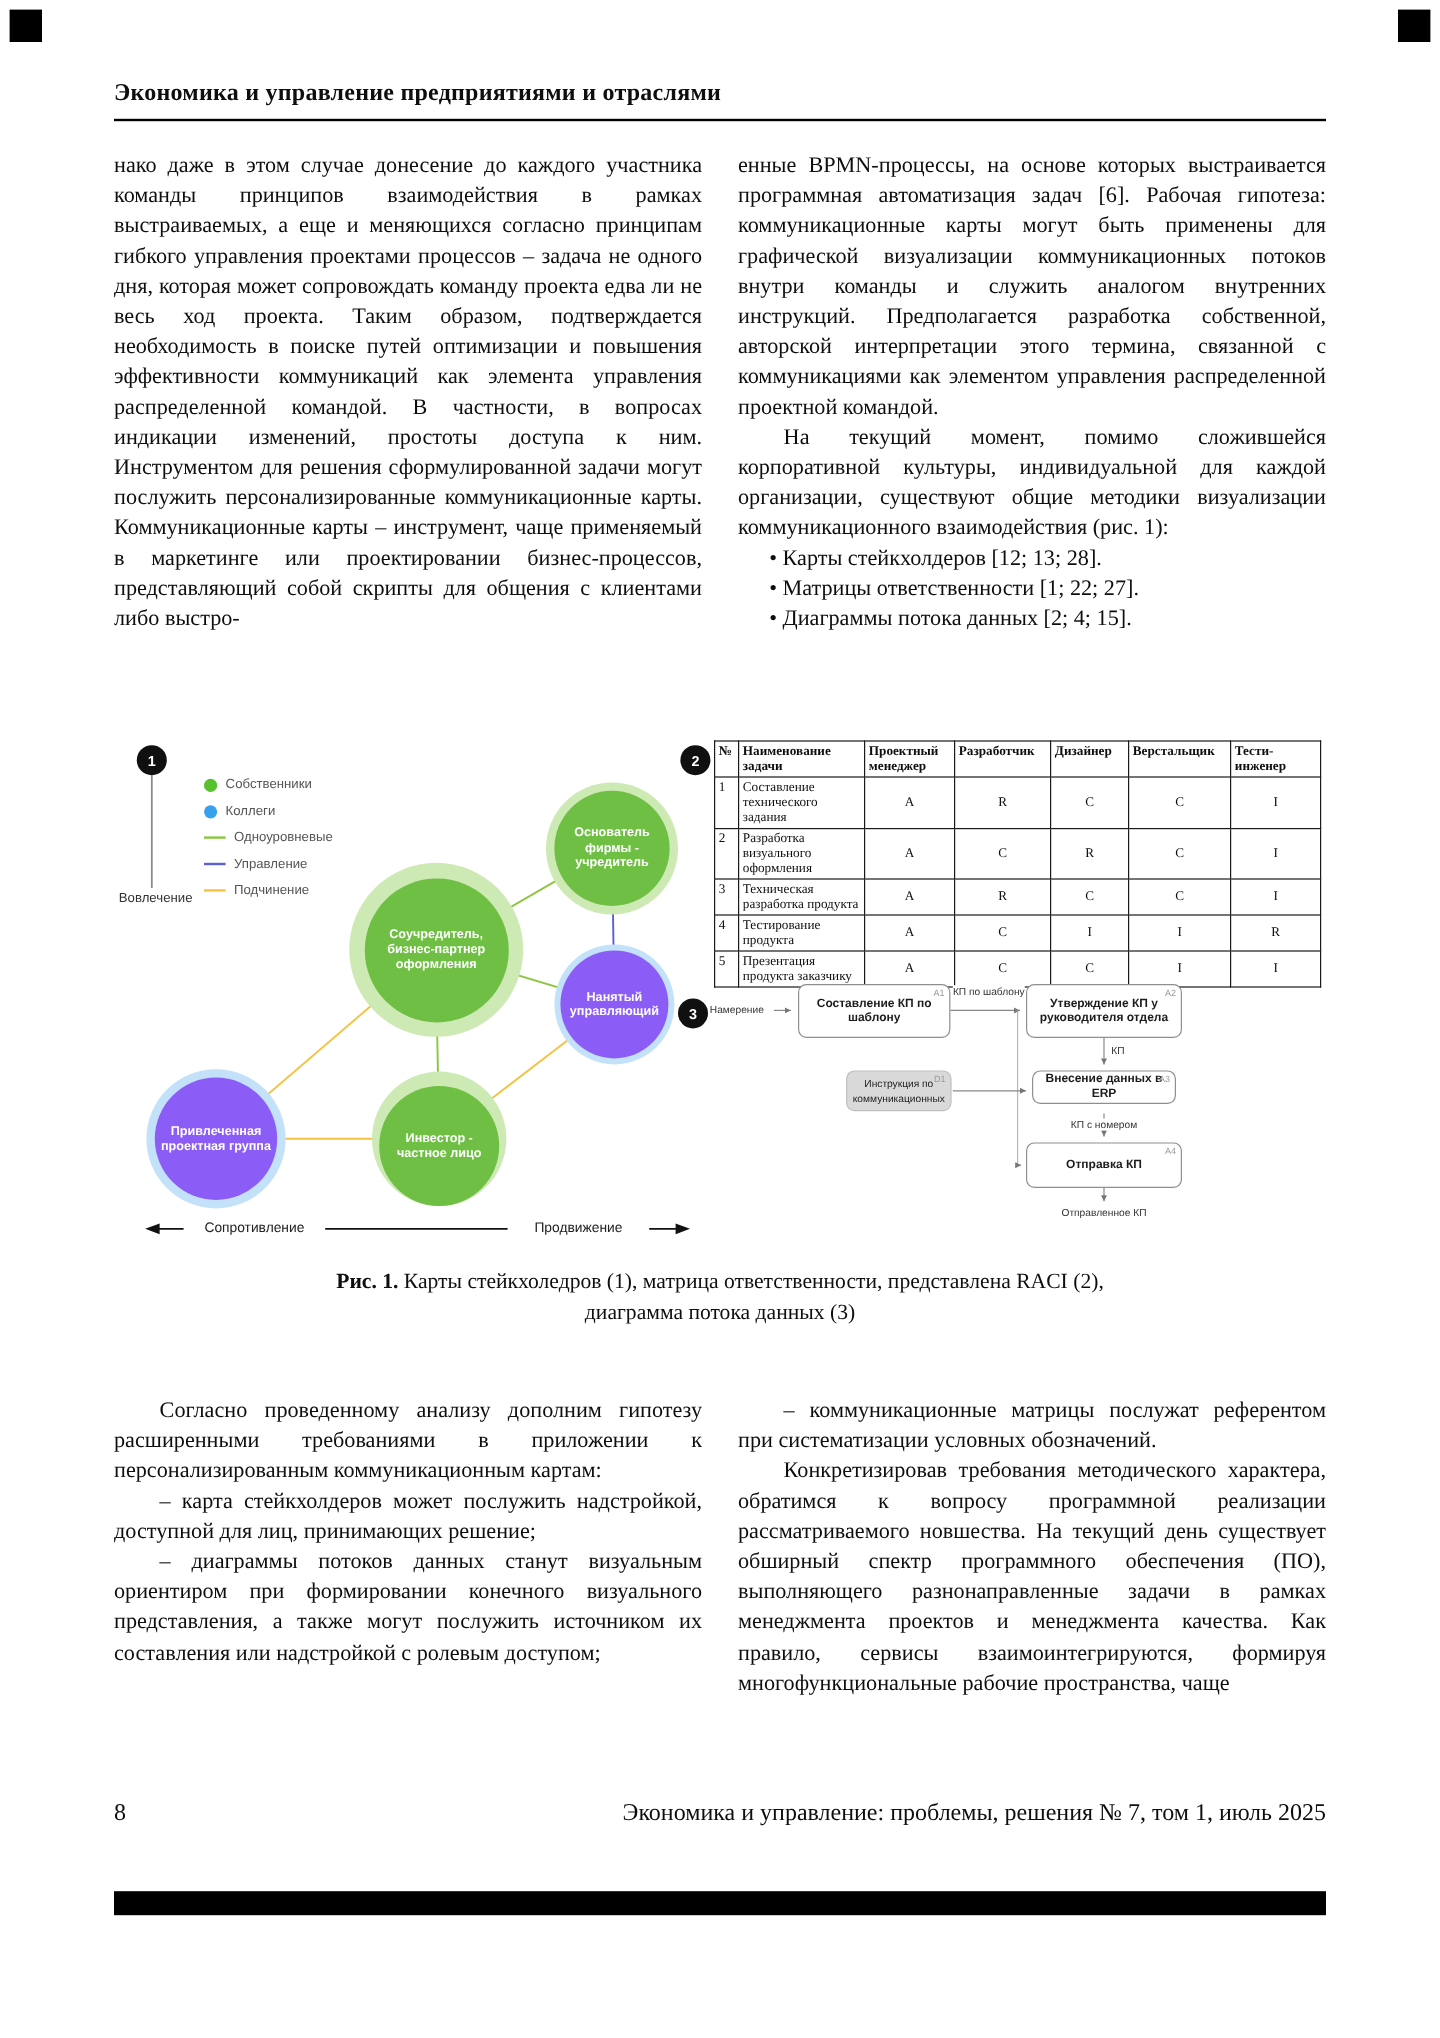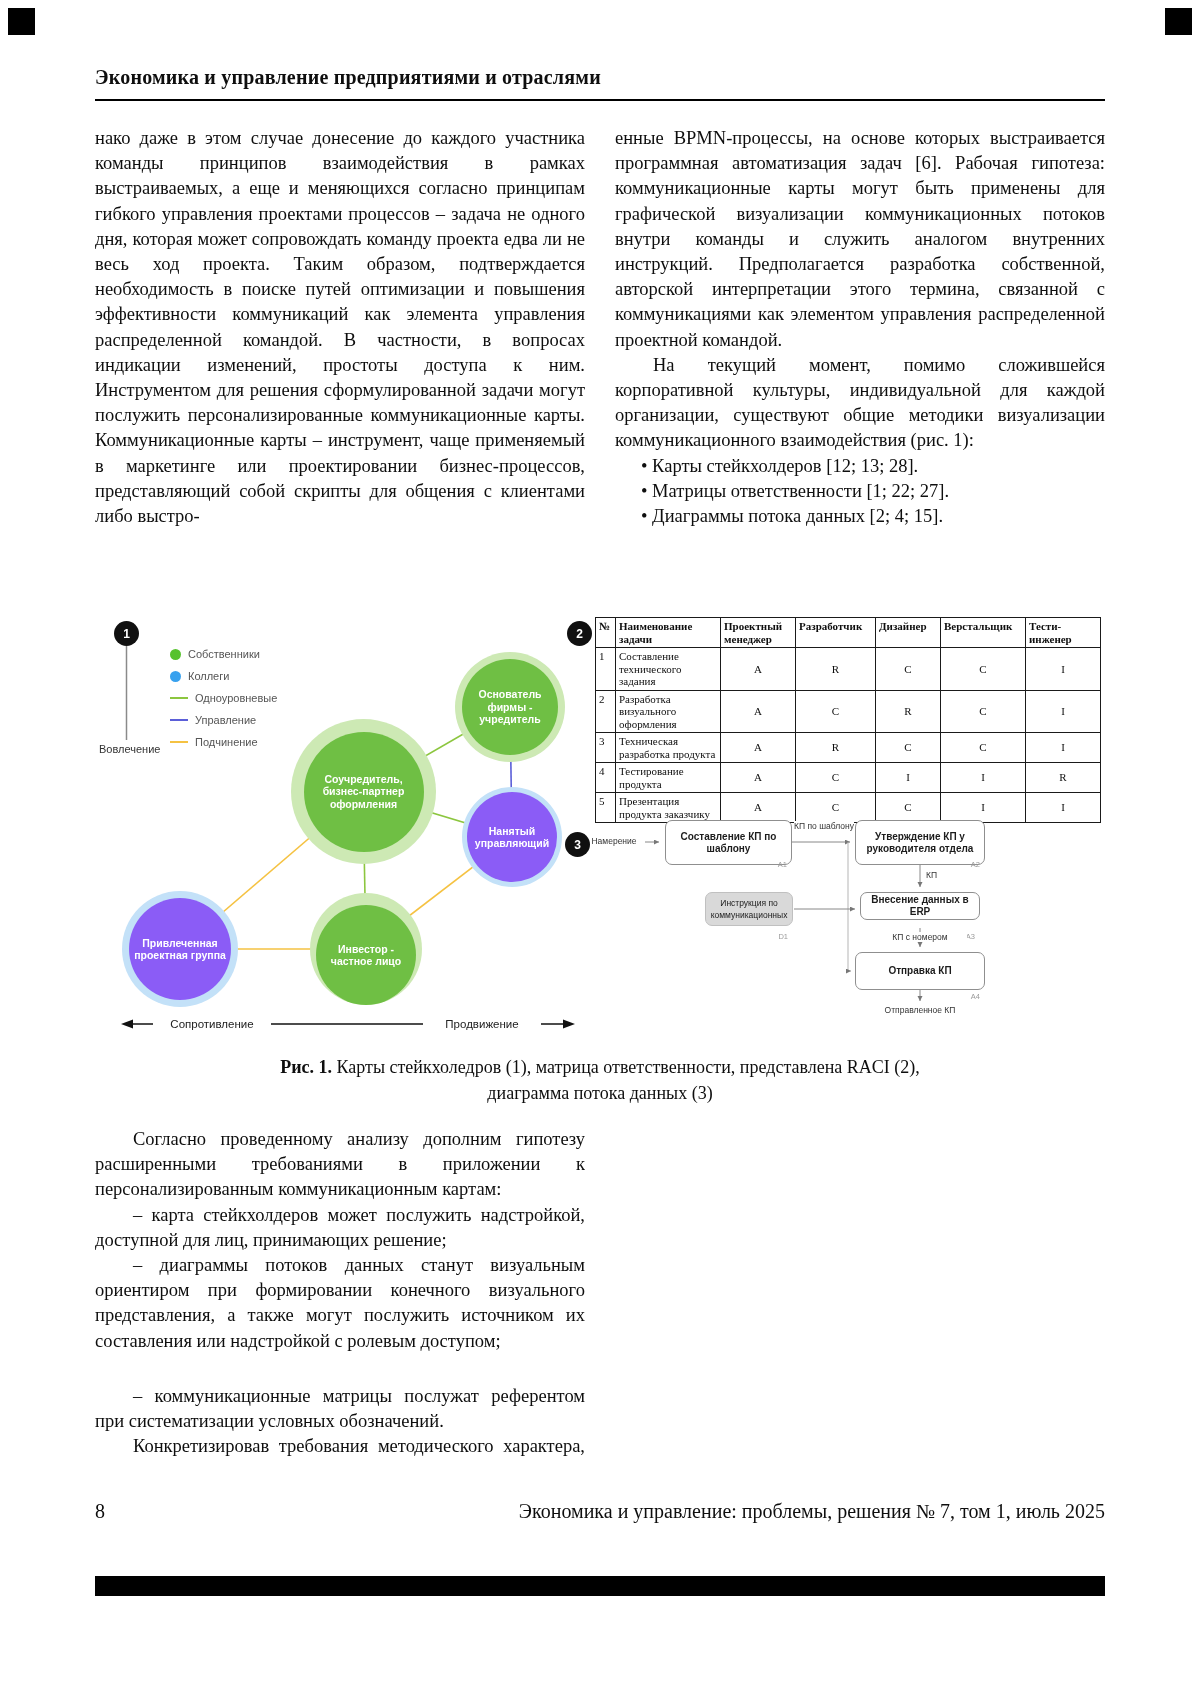--- a/index.html
+++ b/index.html
@@ -6,21 +6,21 @@
   .page{position:relative;width:1200px;height:1698px;margin:0 auto;background:#fff;
         font-family:"Liberation Serif",serif;color:#0e0e0e;overflow:hidden;}
   .crop{position:absolute;background:#000;}
   #crop-tl{left:8px;top:8px;width:27px;height:27px;}
   #crop-tr{left:1165px;top:8px;width:27px;height:27px;}
   #crop-b{left:95px;top:1576px;width:1010px;height:20px;}
   .running-head{position:absolute;left:95px;top:66px;width:1010px;font-size:20px;font-weight:bold;letter-spacing:.2px;}
   .head-rule{position:absolute;left:95px;top:99px;width:1010px;height:2px;background:#000;}
   .textblock{position:absolute;left:95px;width:1010px;display:flex;gap:30px;overflow:hidden;}
   #block1{top:126px;height:492px;}
-  #block2{top:1127px;height:335px;flex-direction:column;}
+  #block2{top:1164px;height:335px;}
   .col{width:490px;font-size:18.5px;line-height:25.2px;text-align:justify;}
   .col p{margin:0;}
   .indent{text-indent:38px;}
   .bullet{text-indent:26px;text-align:left;}
   .caption{position:absolute;left:95px;top:1054px;width:1010px;text-align:center;font-size:18px;line-height:26px;margin:0;}
   .caption .inner{display:block;max-width:720px;margin:0 auto;}
   .footer{position:absolute;left:95px;top:1500px;width:1010px;display:flex;justify-content:space-between;font-size:20px;}
   
   .figure{position:absolute;left:95px;top:615px;width:1010px;height:434px;font-family:"Liberation Sans",sans-serif;}
   .figure svg.lines{position:absolute;left:0;top:0;z-index:0;}
@@ -45,21 +45,21 @@
               text-align:center;line-height:16px;}
   .raci{position:absolute;left:500px;top:2px;z-index:1;width:505px;border-collapse:collapse;table-layout:fixed;
         font-family:"Liberation Serif",serif;background:#fff;}
   .raci th,.raci td{border:1px solid #1a1a1a;font-size:11px;line-height:12.5px;padding:2px 3px;overflow:hidden;}
   .raci th{font-weight:bold;text-align:left;vertical-align:top;}
   .raci td{vertical-align:top;}
   .raci td.val{text-align:center;vertical-align:middle;}
   .fbox{position:absolute;z-index:1;border:1px solid #8f8f8f;border-radius:7px;background:#fff;display:flex;
         align-items:center;justify-content:center;text-align:center;font-size:10px;line-height:12px;font-weight:bold;
         color:#1c1c1c;padding:3px 6px;box-sizing:border-box;}
-  .fbox .tag{position:absolute;top:1px;right:4px;font-size:7.5px;font-weight:normal;color:#9a9a9a;margin-top:37px;}
+  .fbox .tag{position:absolute;top:1px;right:4px;font-size:7.5px;font-weight:normal;color:#9a9a9a;}
   .fbox-gray{background:#d9d9d9;border-color:#c0c0c0;font-size:8.5px;font-weight:normal;}
   .flow-label{position:absolute;z-index:2;font-size:8.5px;line-height:10px;color:#333;text-align:center;background:#fff;}
   .flow-label.nobg{background:transparent;text-align:left;}
 </style>
 </head>
 <body>
 
 <div class="page">
 
   <div class="crop" id="crop-tl"></div>

